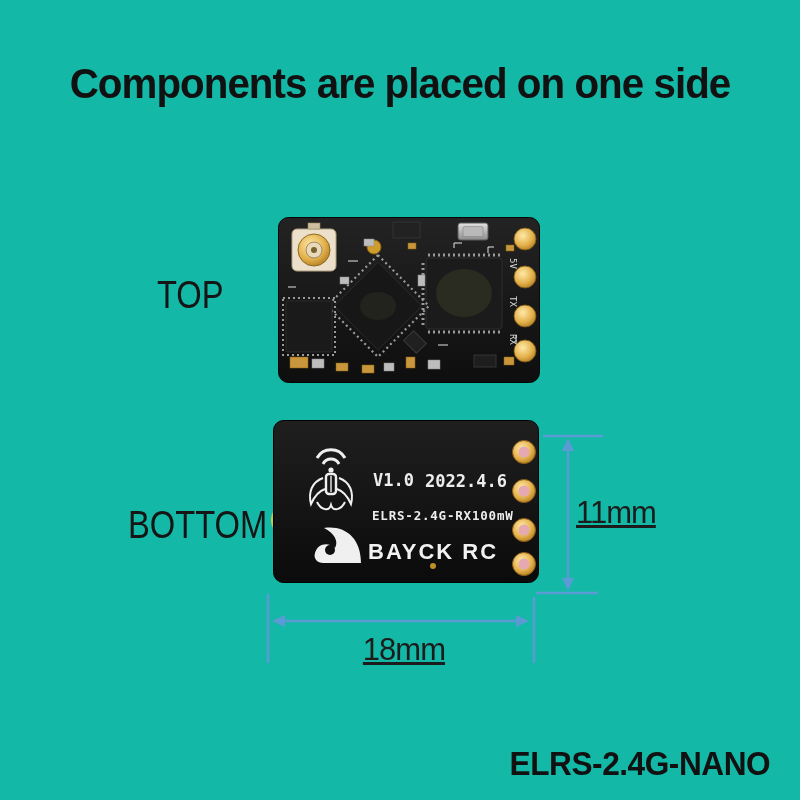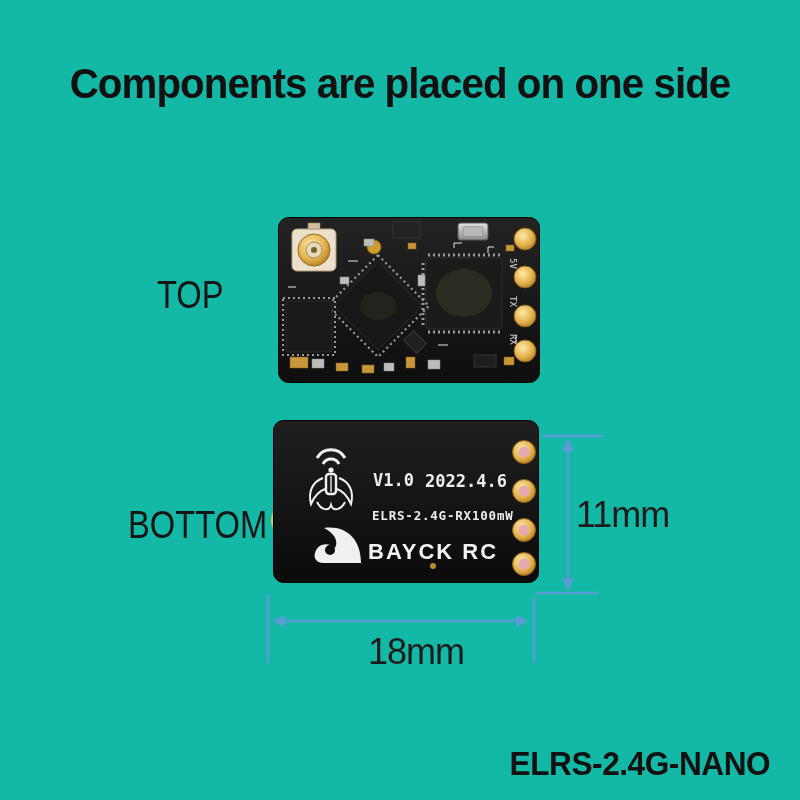--- a/index.html
+++ b/index.html
@@ -17,25 +17,26 @@
     letter-spacing:0;line-height:1;transform:scaleX(0.86);transform-origin:left top;
   }
   .top-label{left:157px;top:276px;}
   .bottom-label{left:128px;top:506px;}
   .board{position:absolute;}
   .board svg{display:block;overflow:visible;}
   .board-top{left:278px;top:217px;width:262px;height:166px;}
   .board-bottom{left:273px;top:420px;width:266px;height:207px;}
   .dim-overlay{position:absolute;left:0;top:0;pointer-events:none;}
   .dim-text{
-    position:absolute;font-size:36px;color:#1c1c1c;line-height:1;
+    position:absolute;font-size:31px;color:#1c1c1c;line-height:1;
     letter-spacing:-1px;
+    text-decoration:underline;
   }
   .dim-11{left:576px;top:497px;}
-  .dim-18{left:368px;top:634px;width:96px;text-align:left;}
+  .dim-18{left:349px;top:634px;width:96px;text-align:right;}
   .product-name{
     position:absolute;right:30px;top:744px;font-size:34px;font-weight:bold;
     letter-spacing:-0.5px;color:#111;transform:scaleX(0.93);transform-origin:right top;
   }
   .silk{fill:#f0f0f0;}
   .silk-stroke{stroke:#f0f0f0;fill:none;}
 </style>
 </head>
 <body>
 

